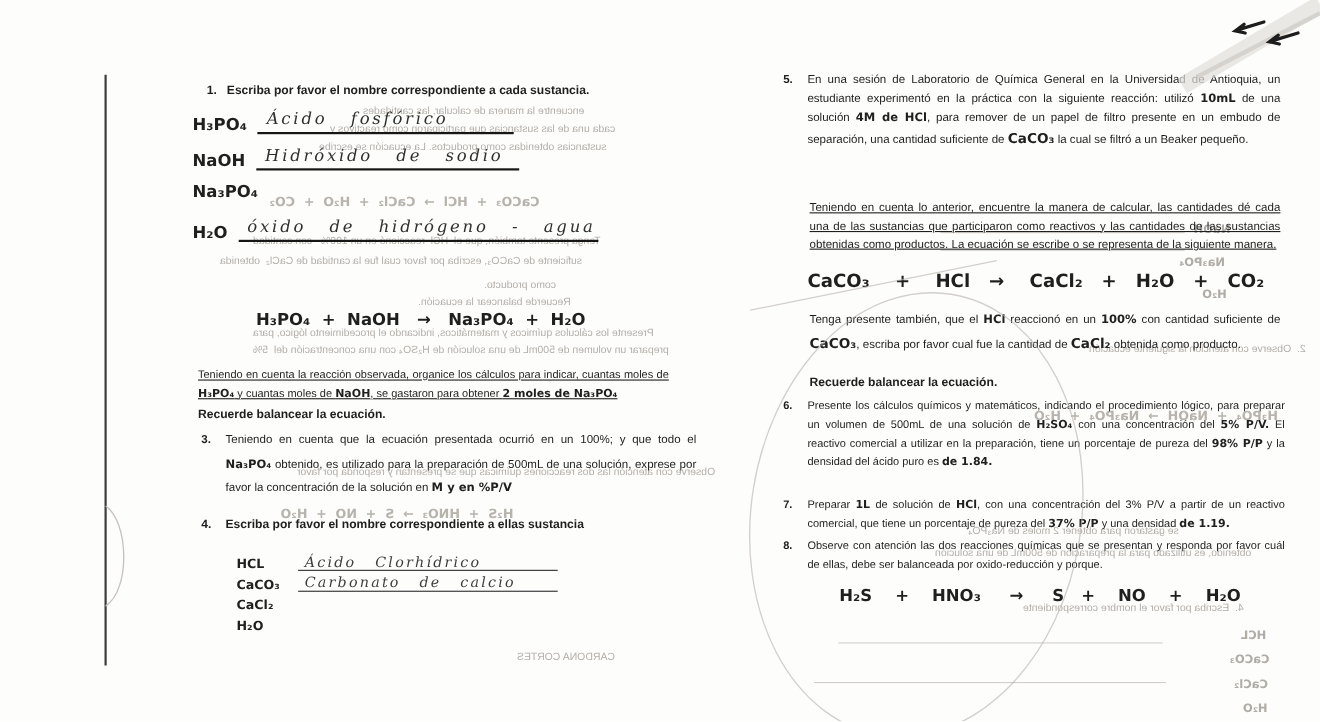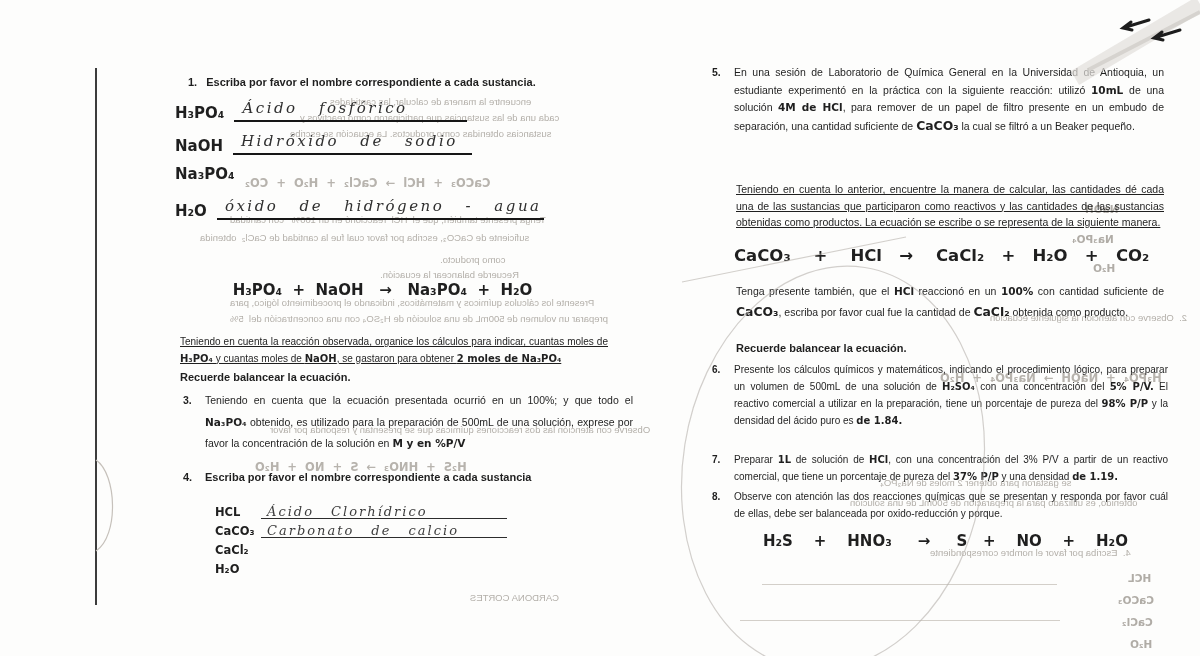--- a/index.html
+++ b/index.html
@@ -28,21 +28,21 @@
   .eq-big{font-size:16.5px;}
   .eq-med{font-size:15px;}
   
   .hw{font-family:"DejaVu Serif",serif;font-style:italic;white-space:nowrap;color:#2f2f2f;}
   .hw-lg{font-size:15px;letter-spacing:2.5px;word-spacing:14px;}
   .hw-sm{font-size:13px;letter-spacing:2px;word-spacing:11px;color:#3d3d3d;}
   
   .row1{display:flex;align-items:flex-end;}
   .ansline{border-bottom:2.4px solid #161616;flex:1;margin-left:10px;padding:0 2px 1px 8px;height:20px;overflow:visible;}
   .row4{display:flex;align-items:flex-end;height:19px;}
-  .ansline4{border-bottom:1.5px solid #2c2c2c;flex:1;padding:0 2px 0 6px;height:16px;overflow:visible;}
+  .ansline4{border-bottom:1.5px solid #2c2c2c;flex:1;margin-left:10px;padding:0 2px 0 6px;height:16px;overflow:visible;}
   
   .bleed{position:absolute;transform:scaleX(-1);color:#b3afa9;white-space:pre;font-size:9.5px;}
   .bleed-eq{font-weight:700;font-size:11.5px;color:#b7b3ad;font-family:"DejaVu Sans",sans-serif;}
   .bleed-f{font-weight:700;font-size:10.5px;color:#b0aca6;font-family:"DejaVu Sans",sans-serif;}
   .faintrule{position:absolute;height:1px;background:#d3cfc9;}
   .layer{position:absolute;inset:0;}
   .z0{z-index:0}.z2{z-index:2}.z5{z-index:5;pointer-events:none;}
 </style>
 </head>
 <body>
@@ -111,21 +111,21 @@
 
     <div class="abs boldline" style="left:180px;top:371px;">Recuerde balancear  la ecuación.</div>
 
     <div class="abs nitem p105 lh215" style="left:183px;top:390px;width:450px;">
       <span class="nnum">3.</span>
       <span class="nbody"><span>Teniendo en cuenta que la ecuación presentada ocurrió en un  100%; y que todo el </span><span style="font-weight: 700; font-family: &quot;DejaVu Sans&quot;, sans-serif;">Na₃PO₄</span><span>  obtenido, es utilizado para la preparación de 500mL de una solución, exprese por favor la concentración de la solución en  </span><span style="font-weight: 700; font-family: &quot;DejaVu Sans&quot;, sans-serif;">M  y  en  %P/V</span></span>
     </div>
 
     <div class="abs nitem qhead" style="left:183px;top:471px;width:420px;">
       <span class="nnum">4.</span>
-      <span class="qtxt">Escriba por favor el nombre correspondiente a cada sustancia</span>
+      <span class="qtxt">Escriba por favor el nombre correspondiente a ellas sustancia</span>
     </div>
 
     <div class="abs row4" style="left:215px;top:500px;width:292px;">
       <span class="formula-sm" style="width:46px;">HCL</span>
       <span class="ansline4"><span class="hw hw-sm">Ácido Clorhídrico</span></span>
     </div>
     <div class="abs row4" style="left:215px;top:519px;width:292px;">
       <span class="formula-sm" style="width:46px;">CaCO₃</span>
       <span class="ansline4"><span class="hw hw-sm">Carbonato de calcio</span></span>
     </div>

